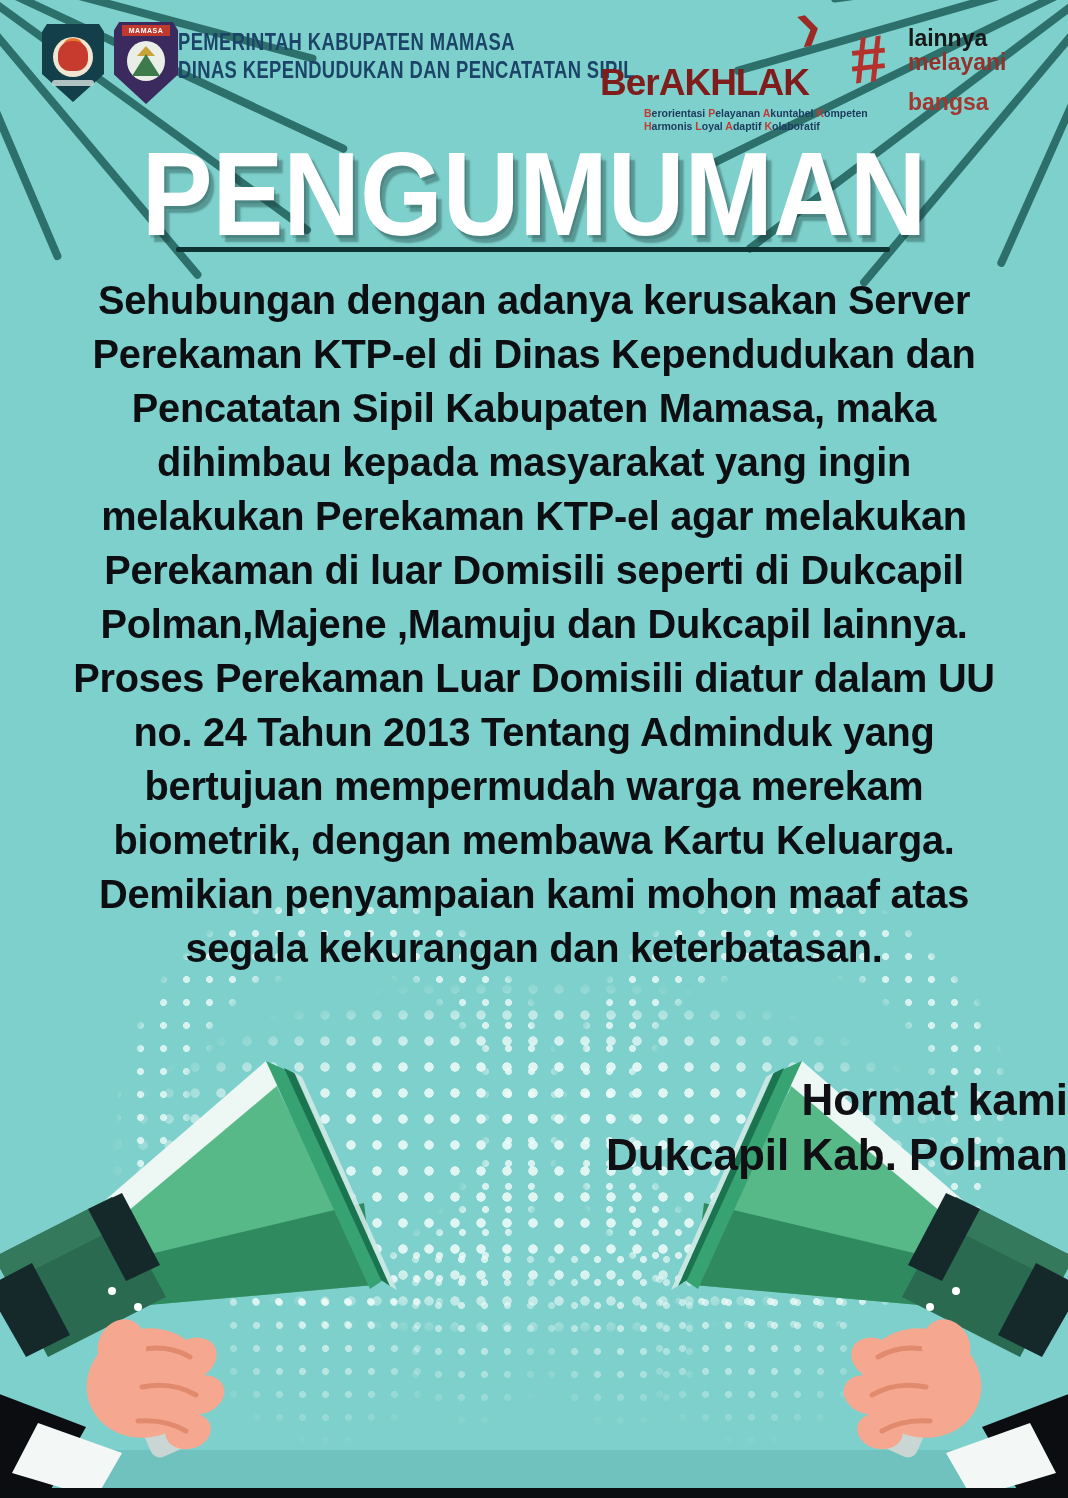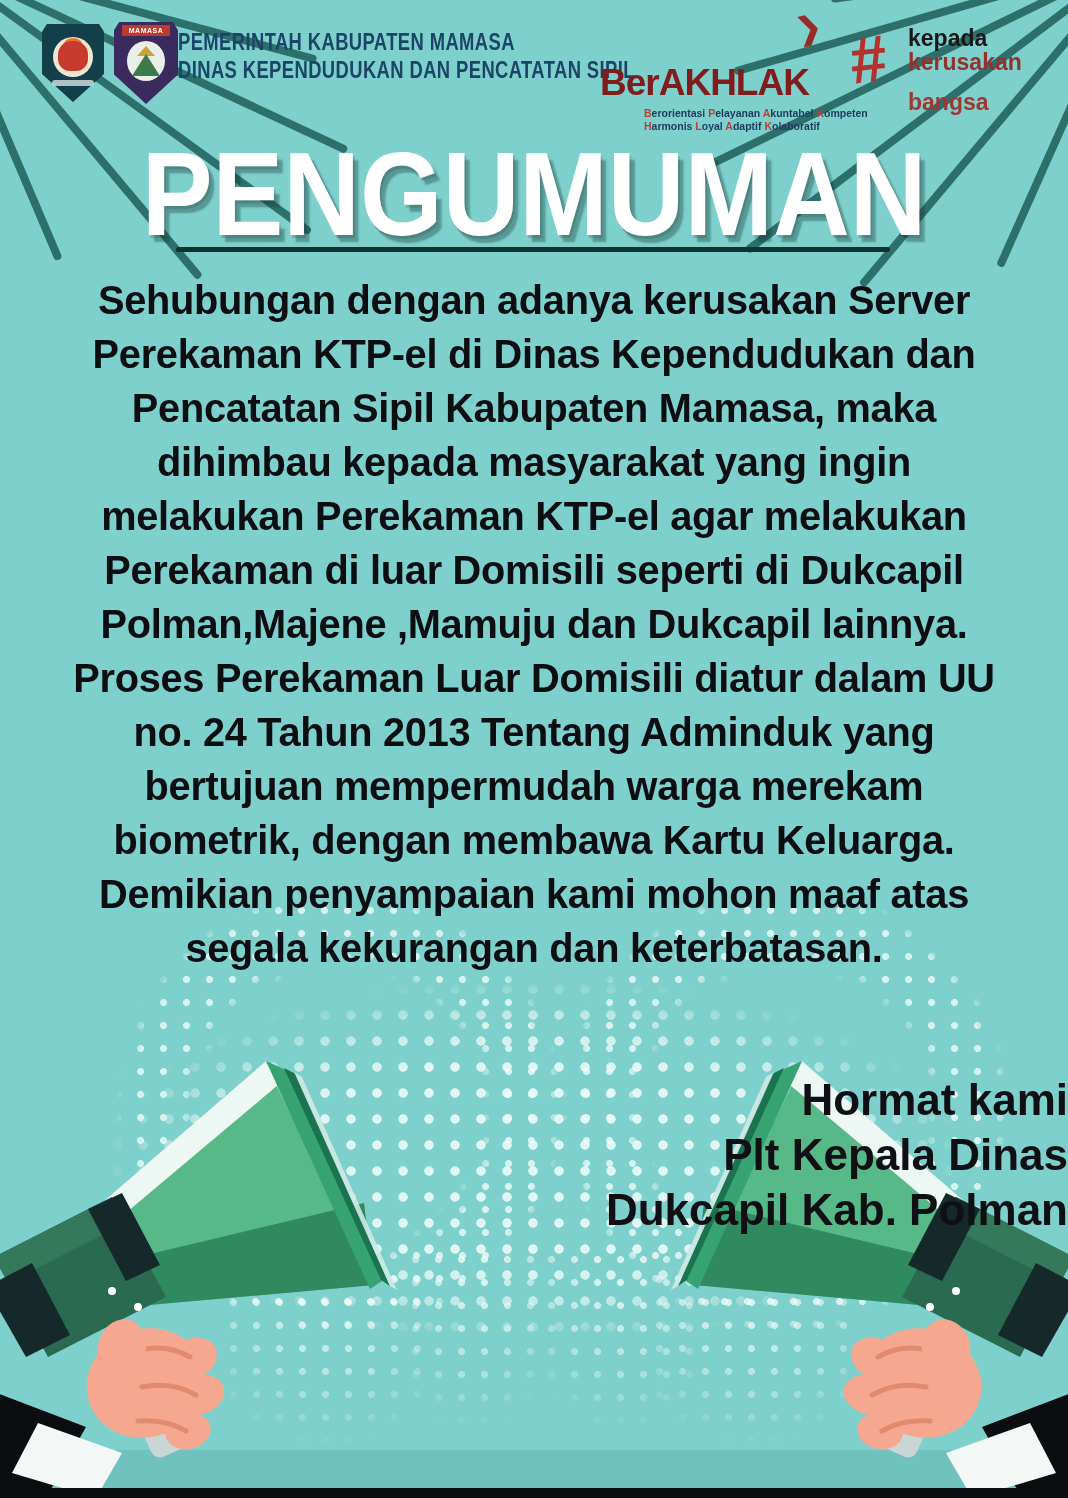--- a/index.html
+++ b/index.html
@@ -137,22 +137,22 @@
   <div class="berakhlak">
     <div class="ba-title">BerAKHLAK</div>
     <div class="ba-chev">❯</div>
     <div class="ba-tag red-initials"><span class="ri">B</span>erorientasi <span class="ri">P</span>elayanan <span class="ri">A</span>kuntabel <span class="ri">K</span>ompeten</div>
     <div class="ba-tag red-initials" style="margin-top:0;"><span class="ri">H</span>armonis <span class="ri">L</span>oyal <span class="ri">A</span>daptif <span class="ri">K</span>olaboratif</div>
   </div>
 
   <div class="bangga">
     <div class="bg-hash">#</div>
     <div class="bg-words">
-      <div class="bg-w1">kepada</div>
-      <div class="bg-w2">kerusakan</div>
+      <div class="bg-w1">lainnya</div>
+      <div class="bg-w2">melayani</div>
       <div class="bg-w3">bangsa</div>
     </div>
   </div>
 
   <div class="title">PENGUMUMAN</div>
   <div class="title-rule"></div>
 
   <div class="body-text">
     <div>Sehubungan dengan adanya kerusakan Server</div>
     <div>Perekaman KTP-el di Dinas Kependudukan dan</div>
@@ -172,21 +172,20 @@
   <div class="dots dots-small dots-ring-left"></div>
   <div class="dots dots-small dots-ring-right"></div>
   <div class="dots dots-blob"></div>
   <div class="dots dots-small spray spray-ml"></div>
   <div class="dots dots-small spray spray-cl"></div>
   <div class="dots dots-small spray spray-cr"></div>
   <div class="dots dots-small spray spray-mr"></div>
 
   <div class="signature">
     <div>Hormat kami</div>
-    <div>Plt Kepala Dinas</div>
     <div>Dukcapil Kab. Polman</div>
   </div>
 
   <svg class="mega mega-left" viewBox="0 0 430 445">
     <g>
       <polygon points="110,170 282,16 388,232 140,254" fill="#57b988"></polygon>
       <polygon points="102,162 280,8 292,32 116,180" fill="#edf8f4"></polygon>
       <polygon points="118,212 378,150 388,232 140,254" fill="#2f8a60"></polygon>
       <polygon points="280,8 300,17 396,228 384,236" fill="#38a372"></polygon>
       <polygon points="298,15 310,21 404,233 395,227" fill="#1b7450"></polygon>

